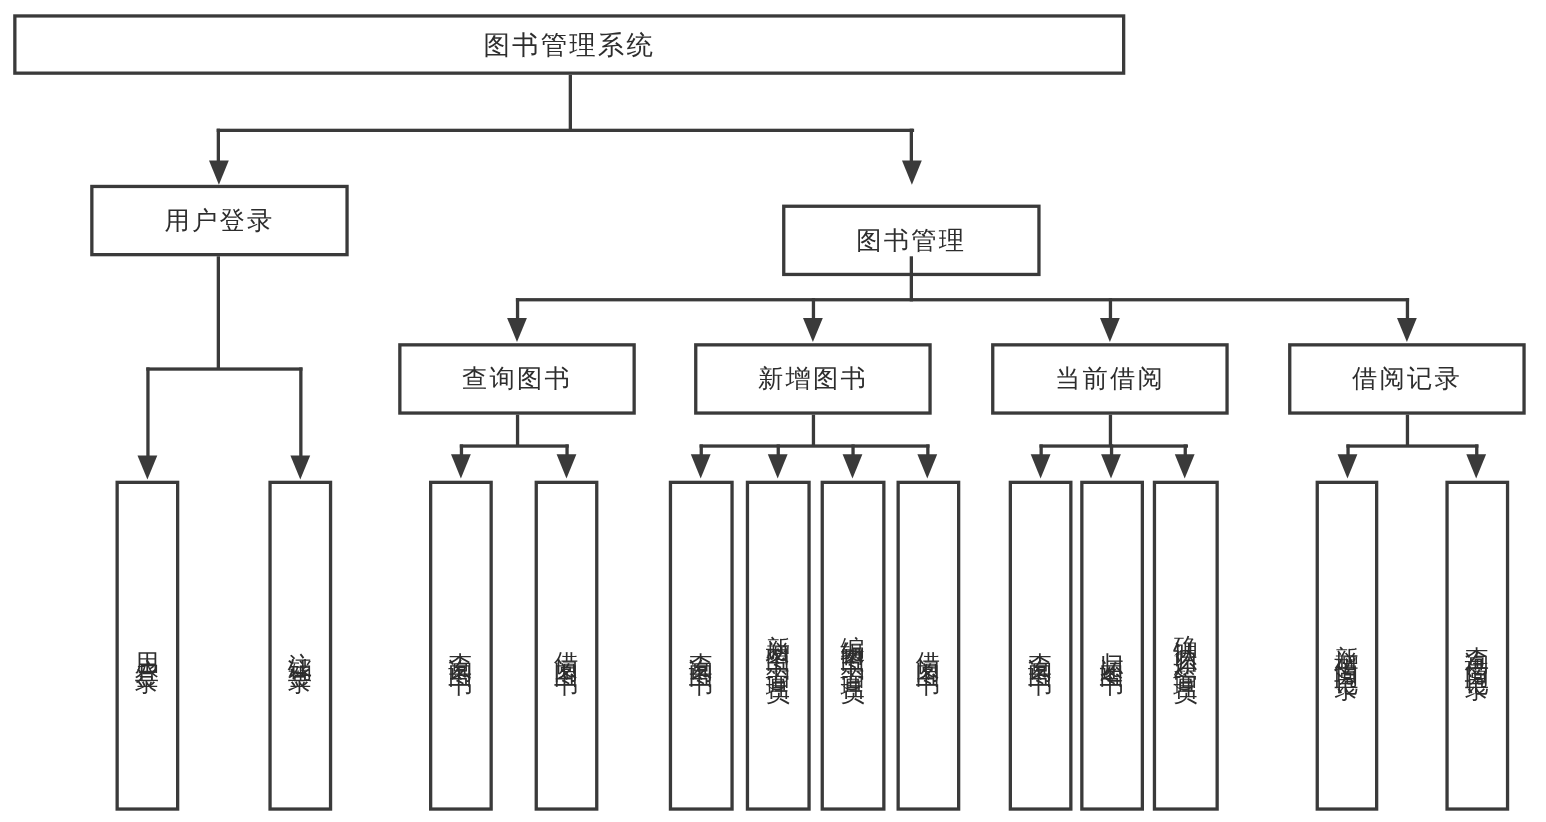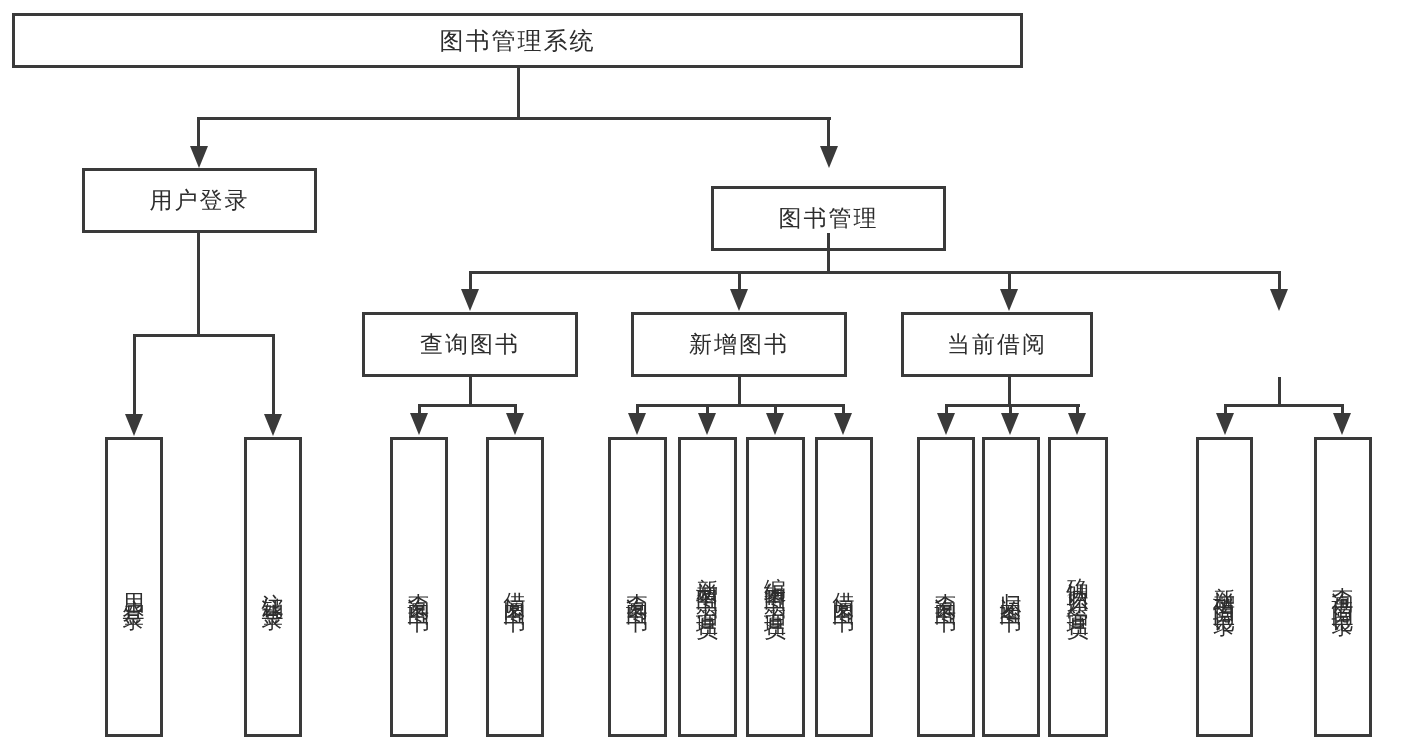--- a/index.html
+++ b/index.html
@@ -69,21 +69,22 @@
   <div class="arrow" style="left:461px;top:289px;"></div>
   <div class="vline" style="left:738px;top:271px;height:19px;"></div>
   <div class="arrow" style="left:730px;top:289px;"></div>
   <div class="vline" style="left:1008px;top:271px;height:19px;"></div>
   <div class="arrow" style="left:1000px;top:289px;"></div>
   <div class="vline" style="left:1278px;top:271px;height:19px;"></div>
   <div class="arrow" style="left:1270px;top:289px;"></div>
 
   <div class="box" style="left:362px;top:312px;width:216px;height:65px;">查询图书</div>
   <div class="box" style="left:631px;top:312px;width:216px;height:65px;">新增图书</div>
-  <div class="box" style="left:901px;top:312px;width:192px;height:65px;">当前借阅</div>
+  <div class="box" style="left:901px;top:312px;width:216px;height:65px;">当前借阅</div>
+  <div class="box" style="left:1171px;top:312px;width:216px;height:65px;">借阅记录</div>
 
   <div class="vline" style="left:469px;top:377px;height:29px;"></div>
   <div class="hline" style="left:418px;top:404px;width:99px;"></div>
   <div class="vline" style="left:418px;top:404px;height:11px;"></div>
   <div class="arrow" style="left:410px;top:413px;"></div>
   <div class="vline" style="left:514px;top:404px;height:11px;"></div>
   <div class="arrow" style="left:506px;top:413px;"></div>
 
   <div class="vline" style="left:738px;top:377px;height:29px;"></div>
   <div class="hline" style="left:636px;top:404px;width:209px;"></div>

